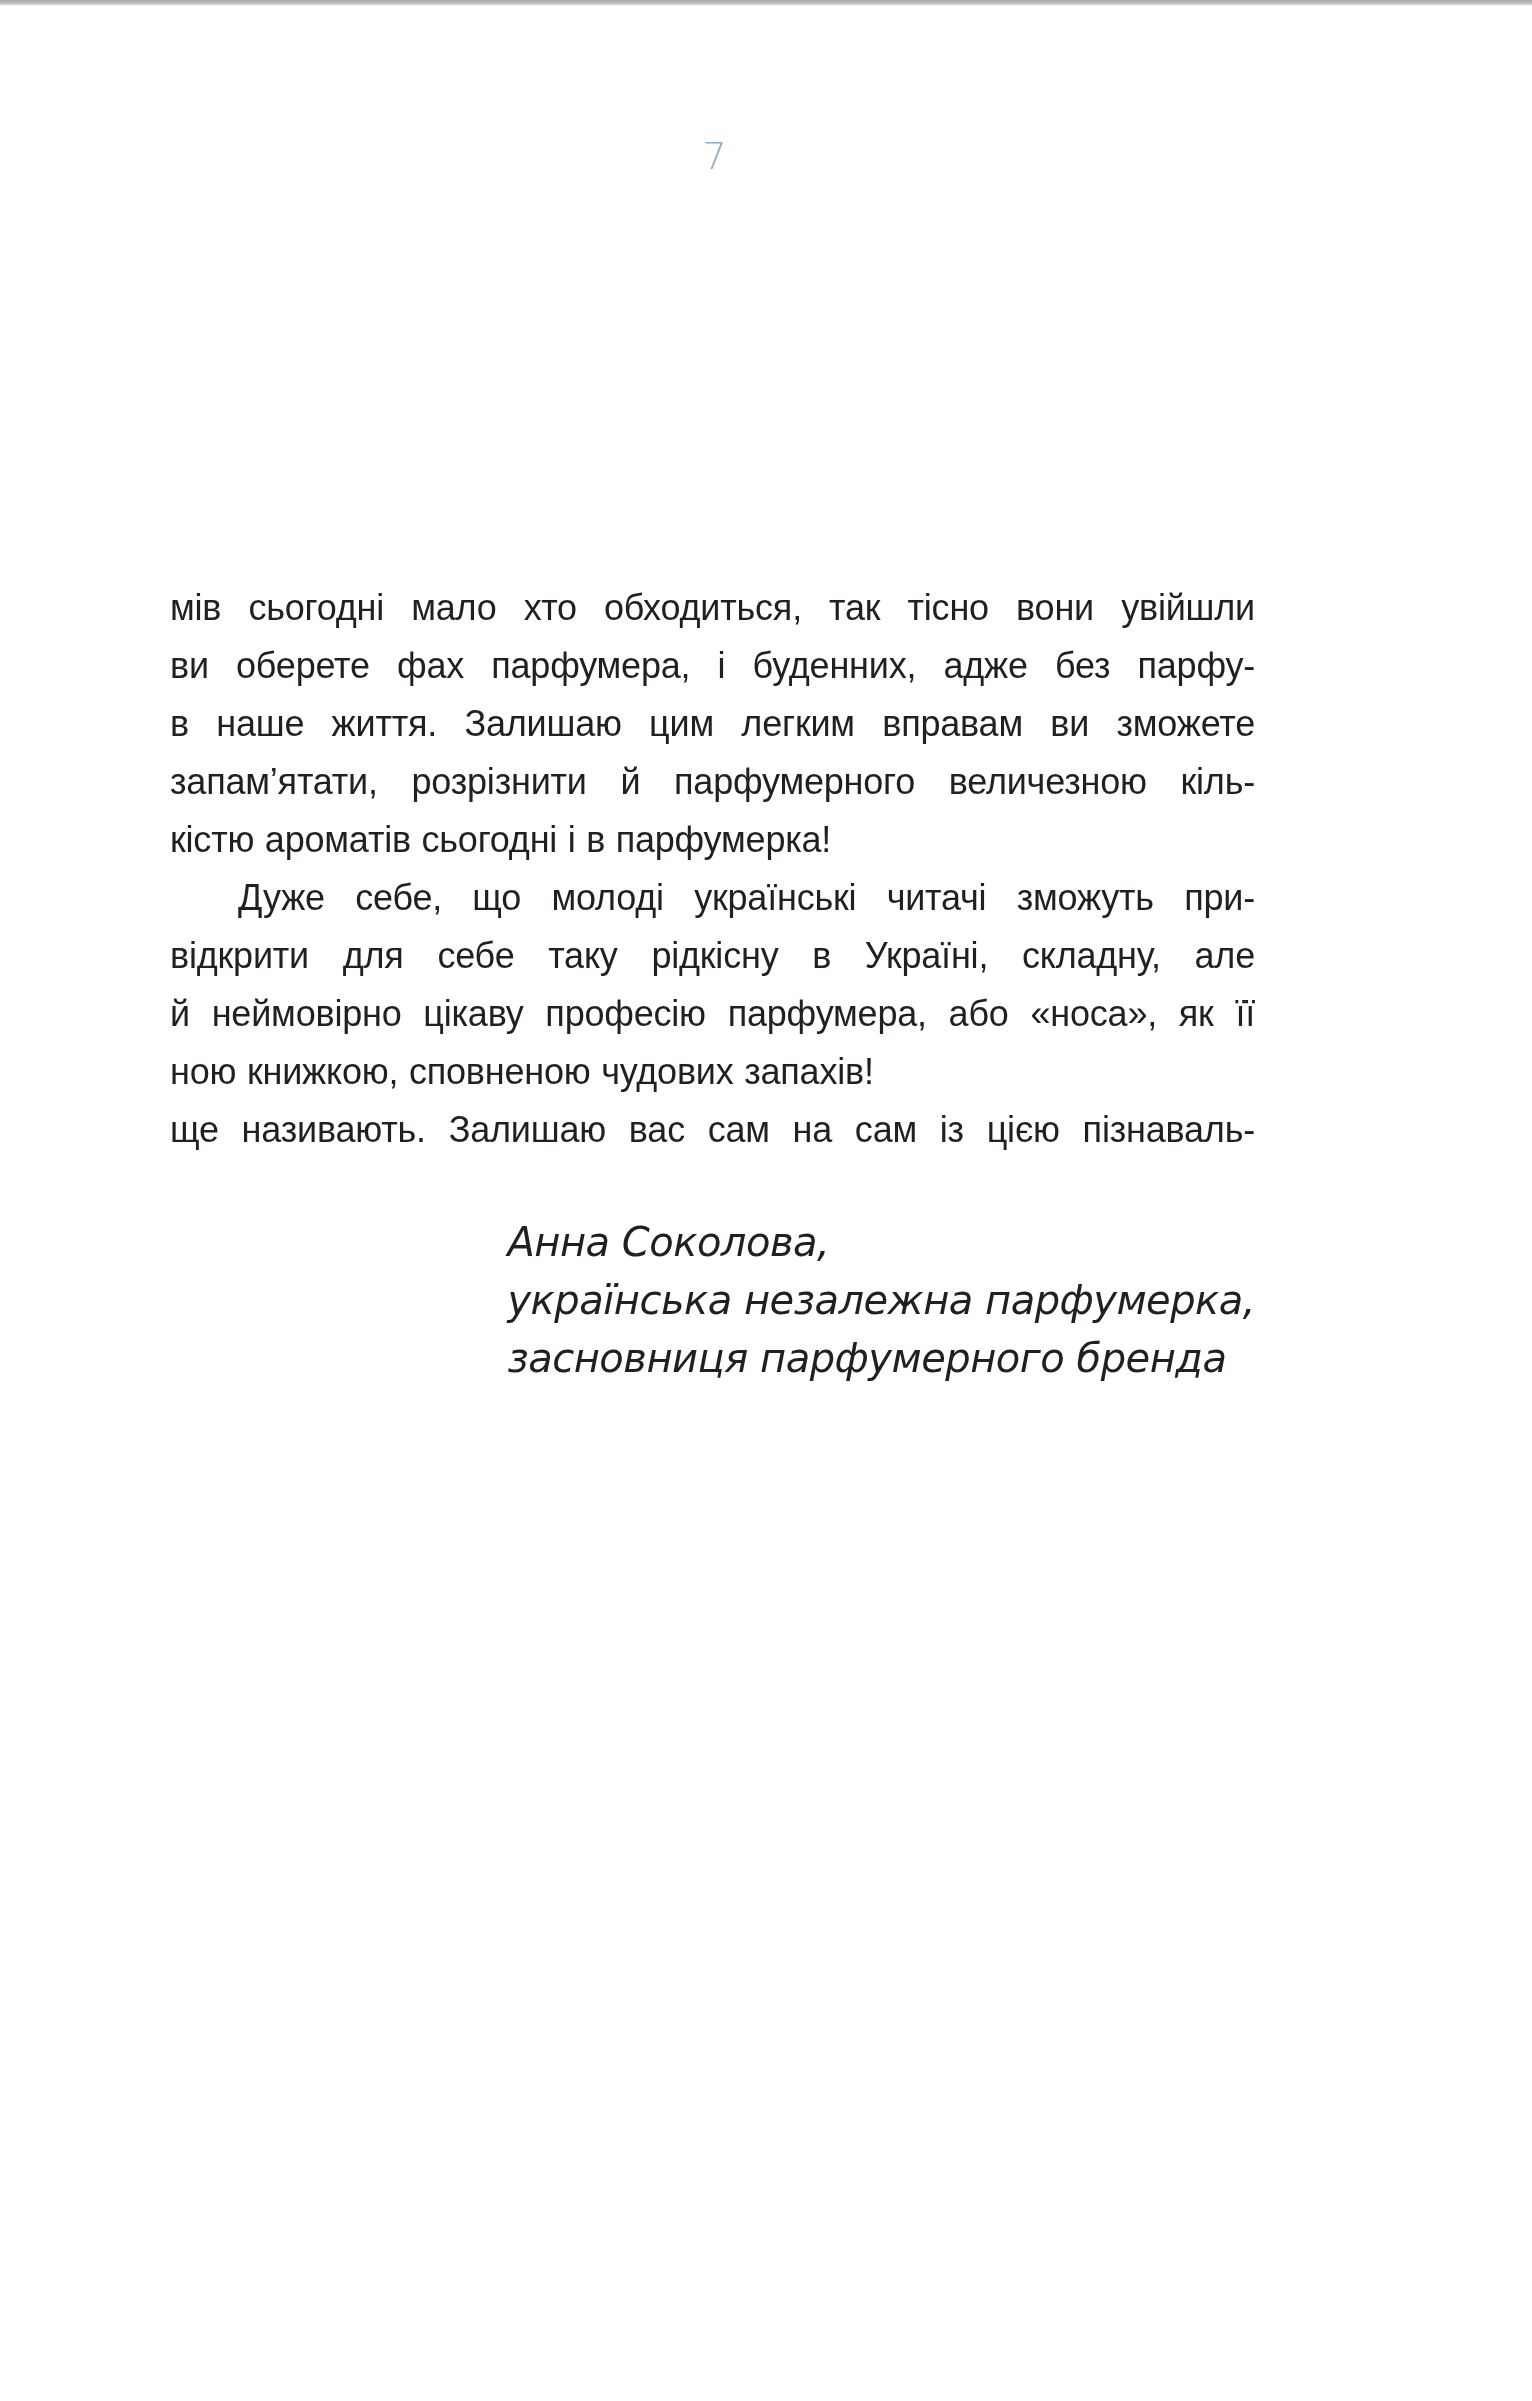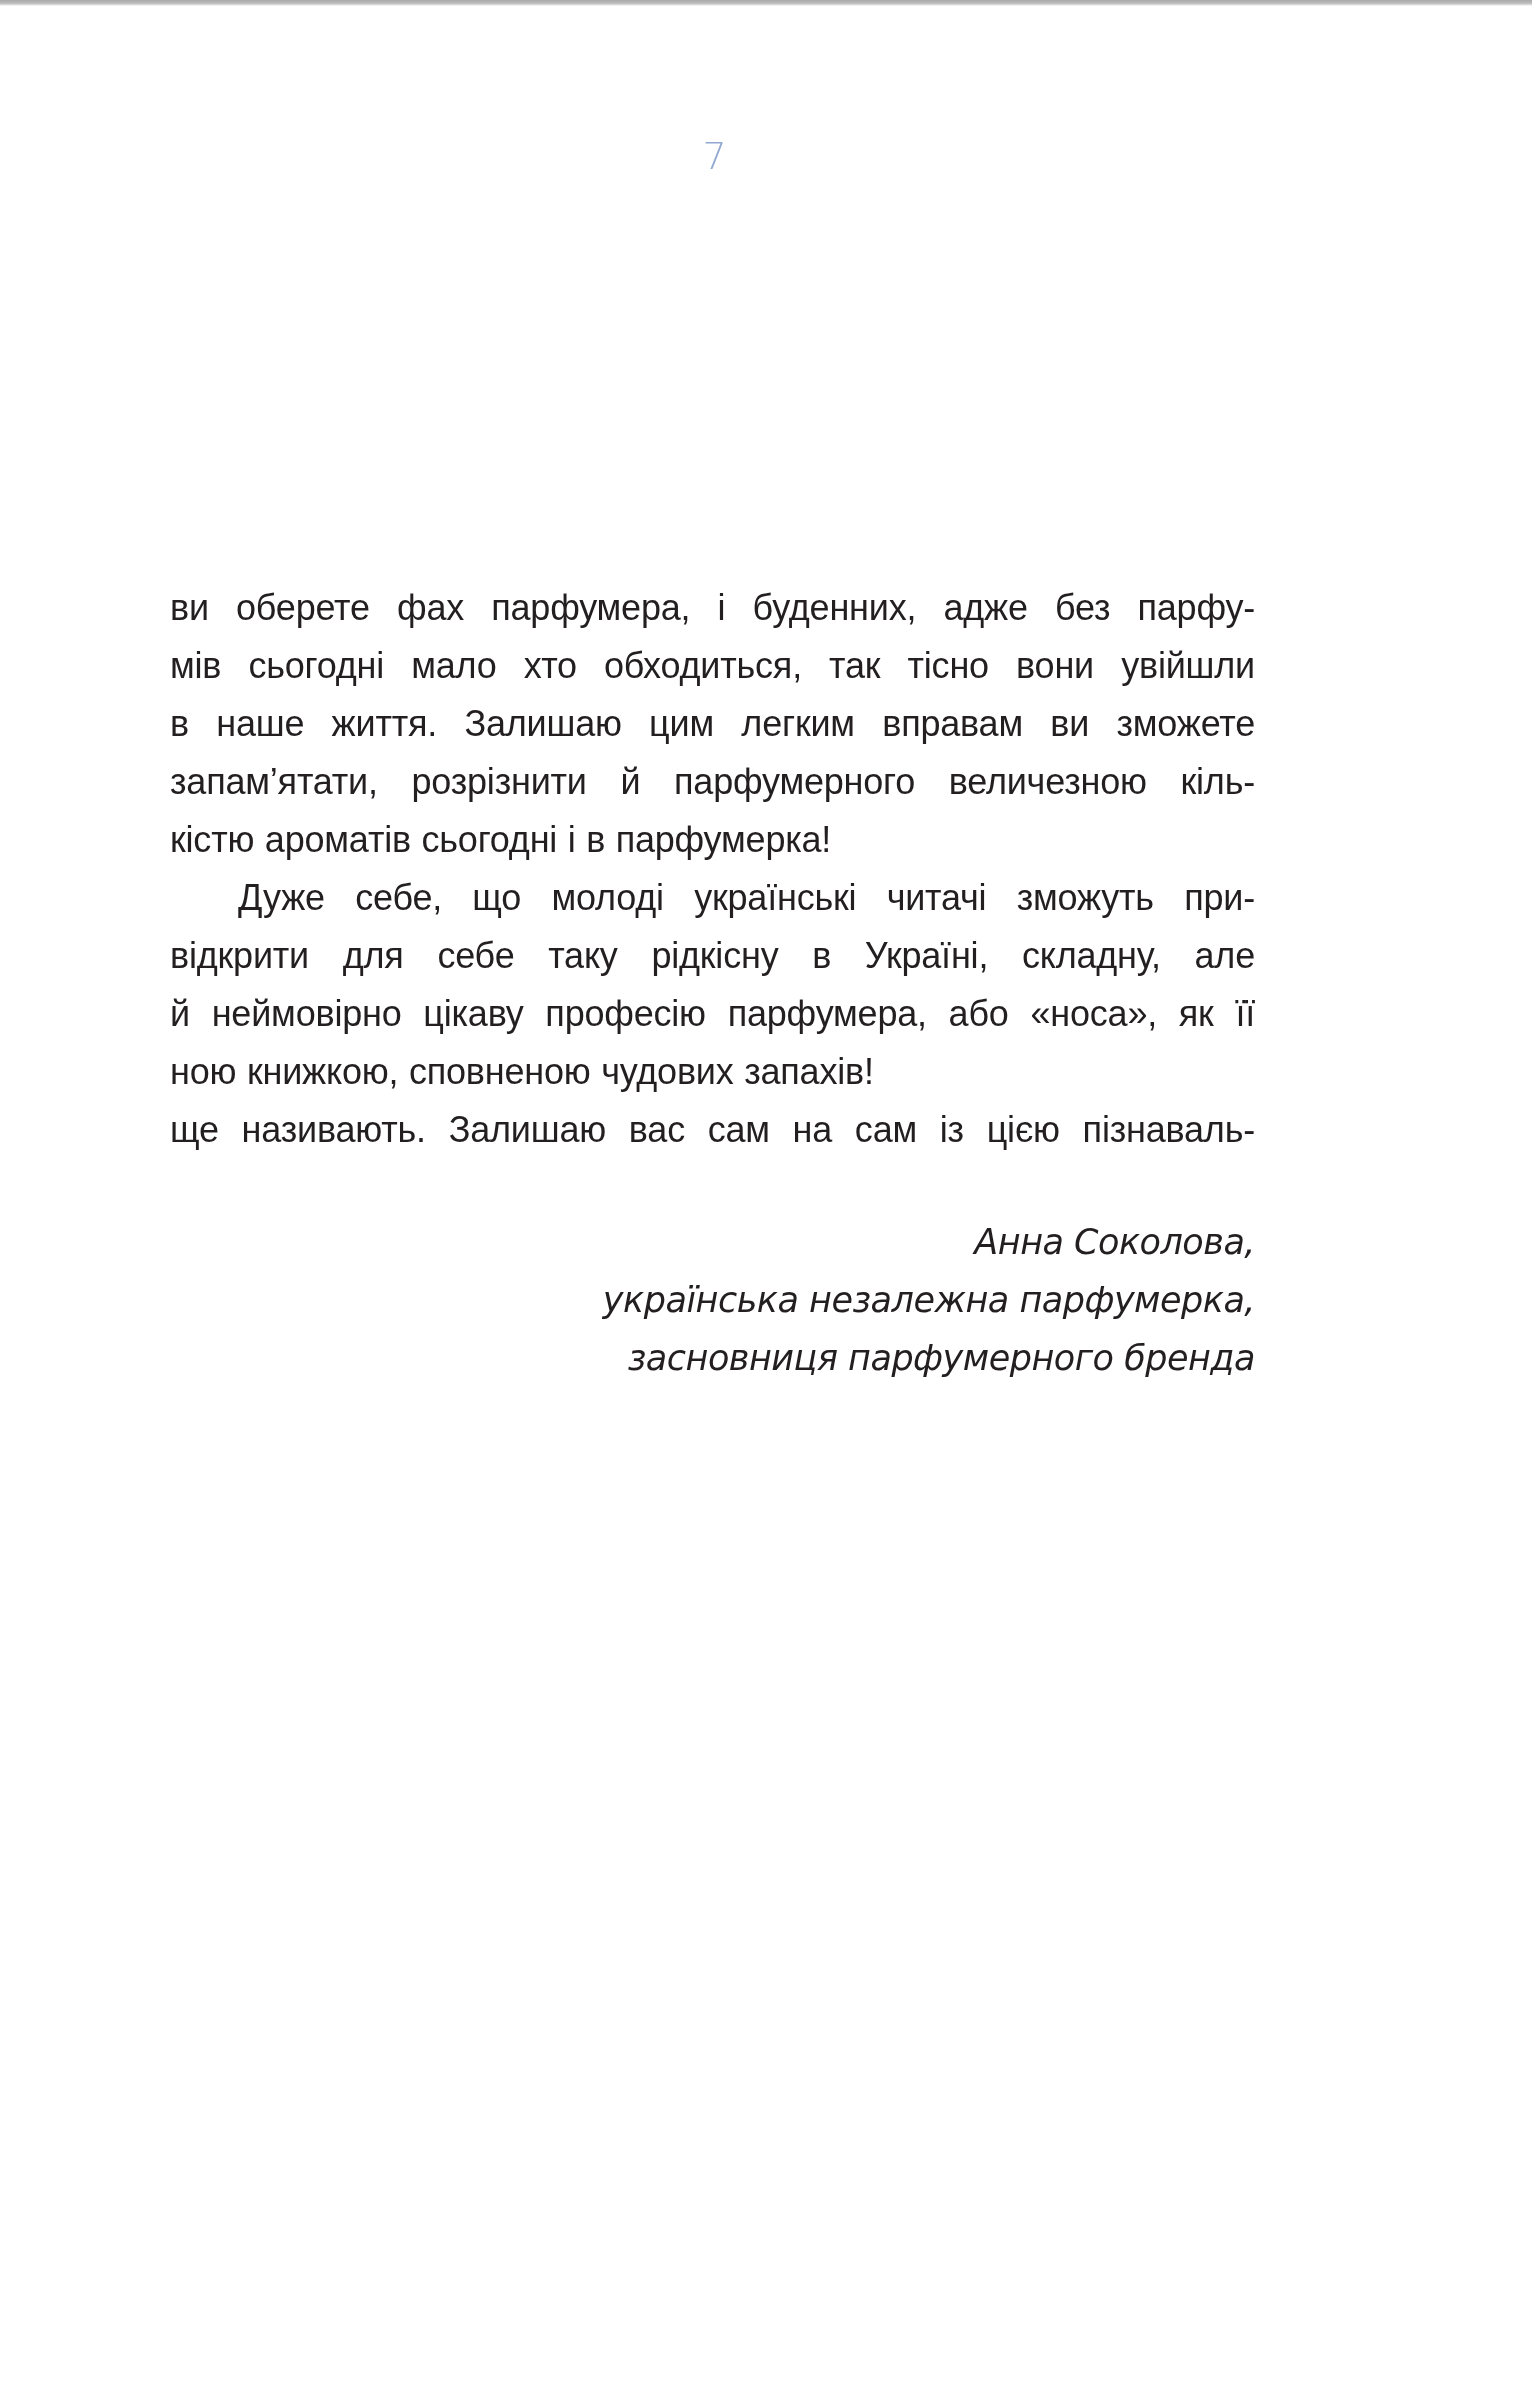--- a/index.html
+++ b/index.html
@@ -55,43 +55,42 @@
       text-align-last: justify;
       white-space: nowrap;
     }
     .line.last {
       text-align-last: left;
     }
     .signature {
       position: absolute;
       right: 277px;
       top: 1213px;
-      text-align: right;
       font-style: italic;
       font-family: "DejaVu Sans", sans-serif;
-      font-size: 35px;
+      font-size: 40px;
       line-height: 58px;
       letter-spacing: -0.5px;
       color: #231f20;
     }
     .signature-line {
       display: block;
     }
   </style>
 </head>
 <body>
 
 <div class="top-bar"></div>
 
 <div class="page-number">7</div>
 
 <div class="body-text">
   <p class="paragraph">
+    <span class="line">мів сьогодні мало хто обходиться, так тісно вони увійшли</span>
     <span class="line">ви оберете фах парфумера, і буденних, адже без парфу-</span>
-    <span class="line">мів сьогодні мало хто обходиться, так тісно вони увійшли</span>
     <span class="line">в наше життя. Залишаю цим легким вправам ви зможете</span>
     <span class="line">запам’ятати, розрізнити й парфумерного величезною кіль-</span>
     <span class="line last">кістю ароматів сьогодні і в парфумерка!</span>
   </p>
   <p class="paragraph">
     <span class="line" style="padding-left:68px;">Дуже себе, що молоді українські читачі зможуть при-</span>
     <span class="line">відкрити для себе таку рідкісну в Україні, складну, але</span>
     <span class="line">й неймовірно цікаву професію парфумера, або «носа», як її</span>
     <span class="line last">ною книжкою, сповненою чудових запахів!</span>
     <span class="line">ще називають. Залишаю вас сам на сам із цією пізнаваль-</span>

